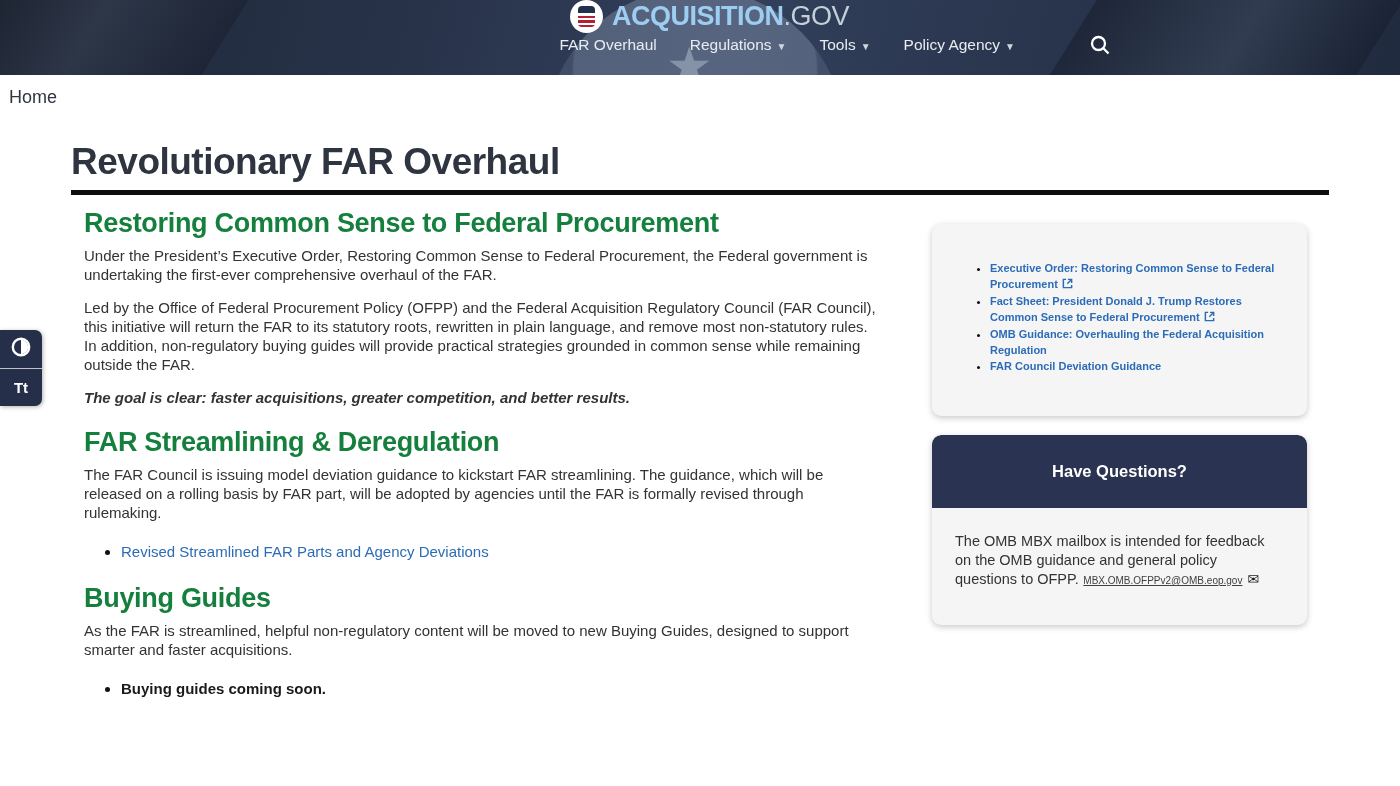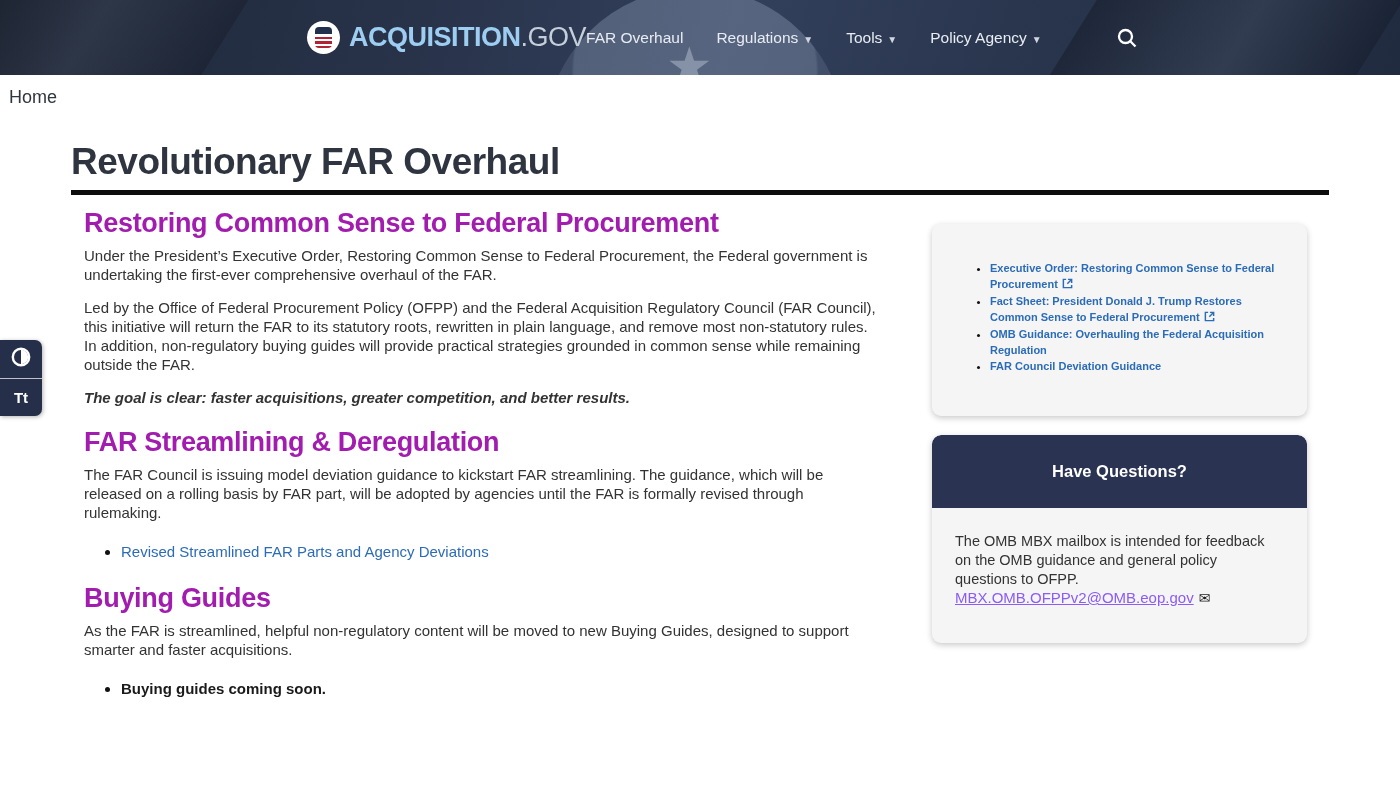--- a/index.html
+++ b/index.html
@@ -44,20 +44,21 @@
     color: rgba(210,220,235,0.38);
     pointer-events: none;
   }
   .header-inner {
     position: relative;
     height: 75px;
     display: flex;
     align-items: center;
     padding: 0 288px 0 307px;
     z-index: 2;
+    flex-direction: column;
   }
   .logo { display: flex; align-items: center; cursor: pointer; }
   .logo-circle {
     width: 33px; height: 33px;
     background: #ffffff;
     border-radius: 50%;
     display: flex; align-items: center; justify-content: center;
   }
   .logo-flag {
     width: 17px; height: 21px;
@@ -115,21 +116,21 @@
     gap: 48px;
   }
   .main-col { width: 800px; padding-top: 13px; }
   .side-col { width: 375px; padding-top: 29px; }
 
   
   .main-col h2 {
     font-size: 27px;
     font-weight: bold;
     letter-spacing: -0.3px;
-    color: #a21caf;
+    color: #15803d;
     margin: 20px 0 7px 0;
   }
   .main-col h2:first-child { margin-top: 0; }
   .main-col p {
     font-size: 15px;
     line-height: 19px;
     margin: 0 0 14px 0;
   }
   .goal-line { font-weight: bold; font-style: italic; margin: 14px 0 6px 0 !important; }
   .main-col ul { margin: 20px 0 22px 0; padding-left: 37px; }
@@ -165,32 +166,32 @@
   .news-link {
     color: #2c6cb7;
     font-weight: bold;
     text-decoration: none;
     cursor: pointer;
   }
   .ext-icon { display: inline-block; vertical-align: -1px; margin-left: 4px; }
   .questions-body { padding: 24px 28px 36px 23px; }
   .questions-text { font-size: 14.5px; line-height: 19px; color: #333; }
   .email-link {
-    font-size: 15px;
-    color: #8b5cf6;
+    font-size: 10px;
+    color: #404040;
     text-decoration: underline;
     cursor: pointer;
     margin-top: 20px;
   }
   .mail-icon { color: #1b1b1b; font-size: 14px; margin-left: 5px; }
 
   
   .a11y-widget {
     position: absolute;
-    left: 0; top: 340px;
+    left: 0; top: 330px;
     width: 42px;
     background: #252f4a;
     border-radius: 0 7px 7px 0;
     box-shadow: 1px 1px 4px rgba(0,0,0,0.3);
     z-index: 5;
   }
   .a11y-btn {
     height: 38px;
     display: flex;
     align-items: center;

